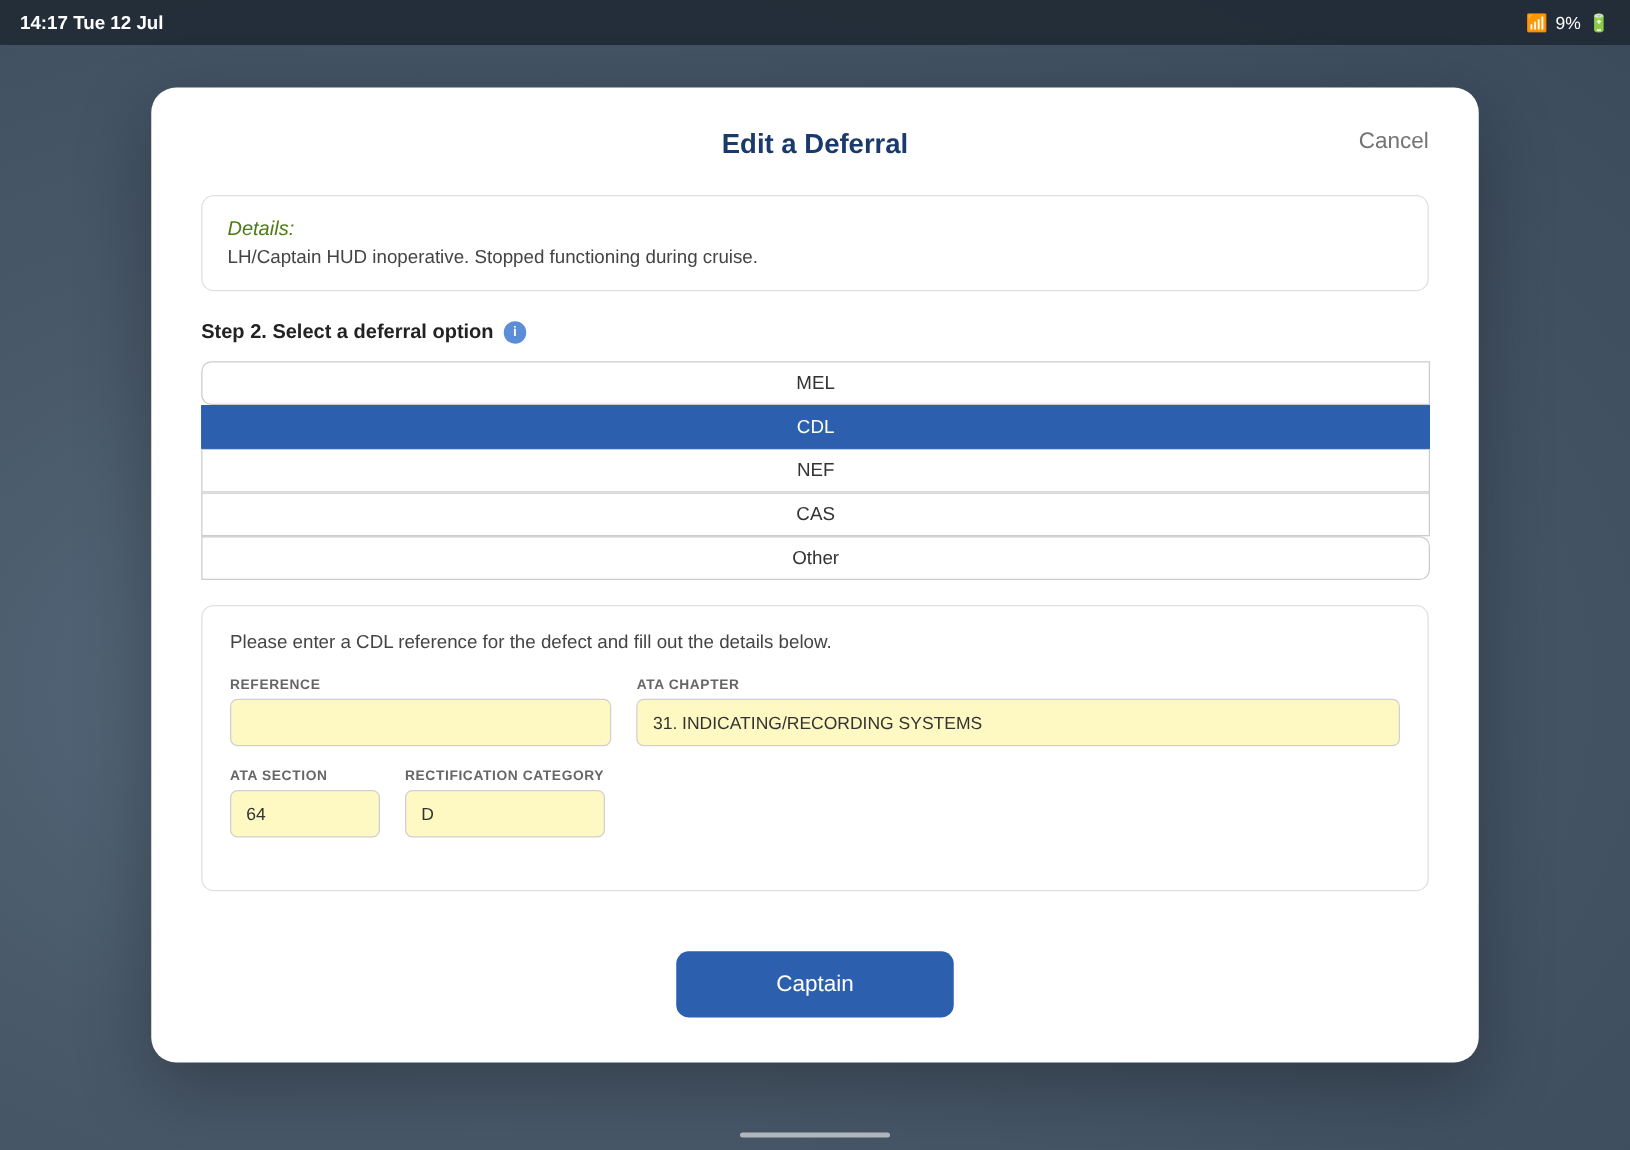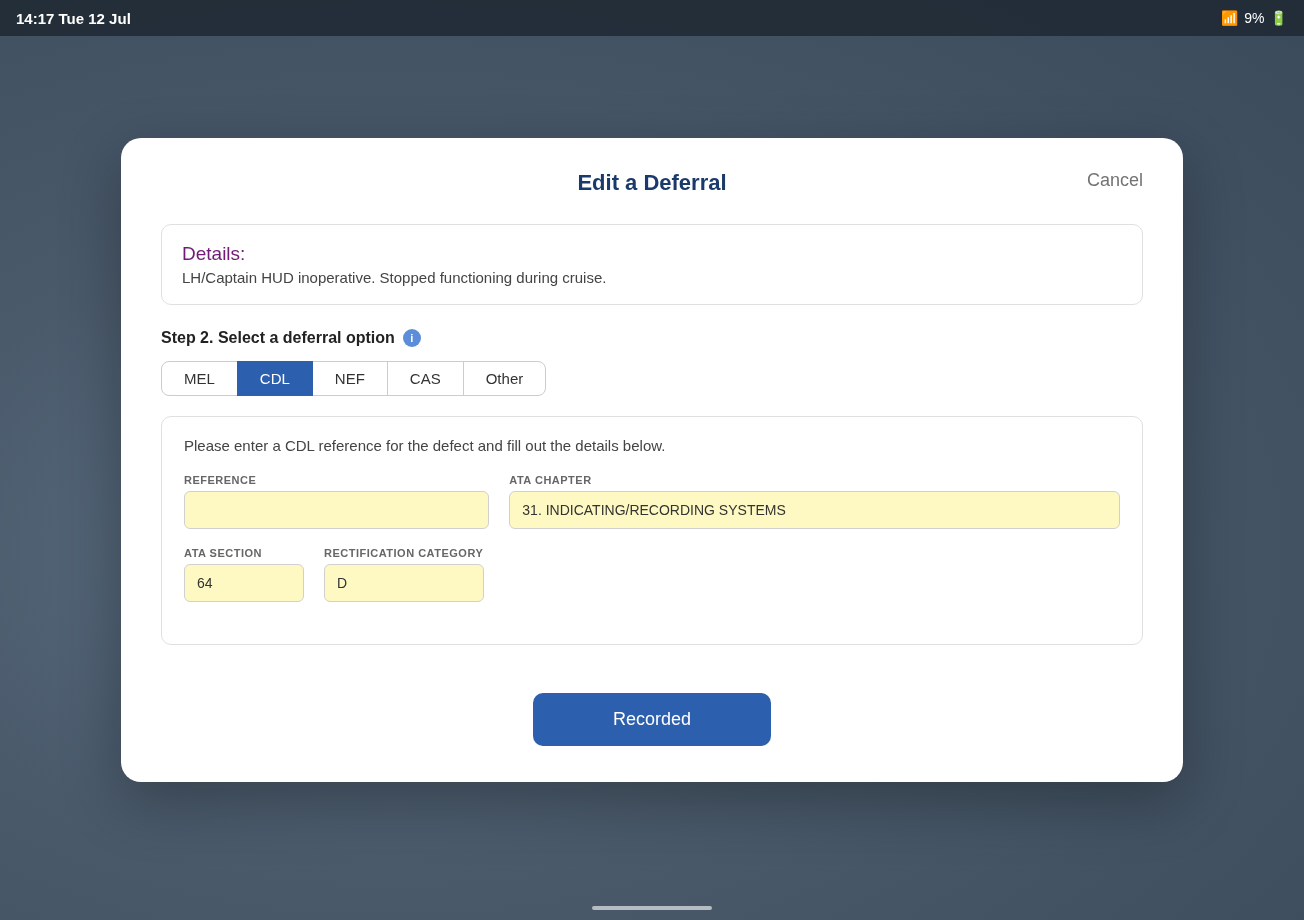--- a/index.html
+++ b/index.html
@@ -107,23 +107,24 @@
     }
 
     .step-title {
       font-size: 16px;
       font-weight: 600;
       color: #222;
       margin-bottom: 8px;
     }
 
     .step-label {
-      font-size: 19px;
-      color: #701a75;
+      font-size: 16px;
+      color: #4d7c0f;
       margin-bottom: 4px;
+      font-style: italic;
     }
 
     .step-details-text {
       font-size: 15px;
       color: #444;
     }
 
     
     .step2-header {
       display: flex;
@@ -149,20 +150,21 @@
       color: white;
       font-size: 11px;
       font-weight: 700;
     }
 
     
     .tab-group {
       display: flex;
       gap: 0;
       margin-bottom: 20px;
+      flex-direction: column;
     }
 
     .tab-btn {
       padding: 8px 22px;
       border: 1px solid #ccc;
       background: white;
       cursor: pointer;
       font-size: 15px;
       color: #333;
       margin-right: -1px;
@@ -337,19 +339,19 @@
           <input class="field-input" type="text" value="64" style="">
         </div>
         <div class="form-field rect-cat">
           <label class="field-label">RECTIFICATION CATEGORY</label>
           <input class="field-input" type="text" value="D" style="">
         </div>
       </div>
     </div>
 
     <div class="continue-btn-wrap">
-      <button class="continue-btn">Recorded</button>
+      <button class="continue-btn">Captain</button>
     </div>
 
   </div>
 </div>
 
 <div class="home-indicator"></div>
 
 </body></html>

